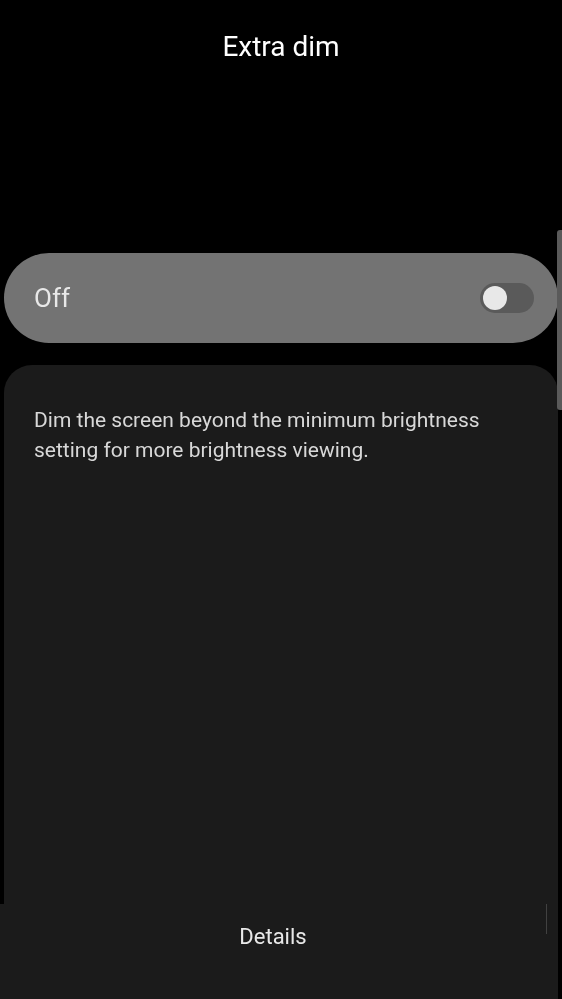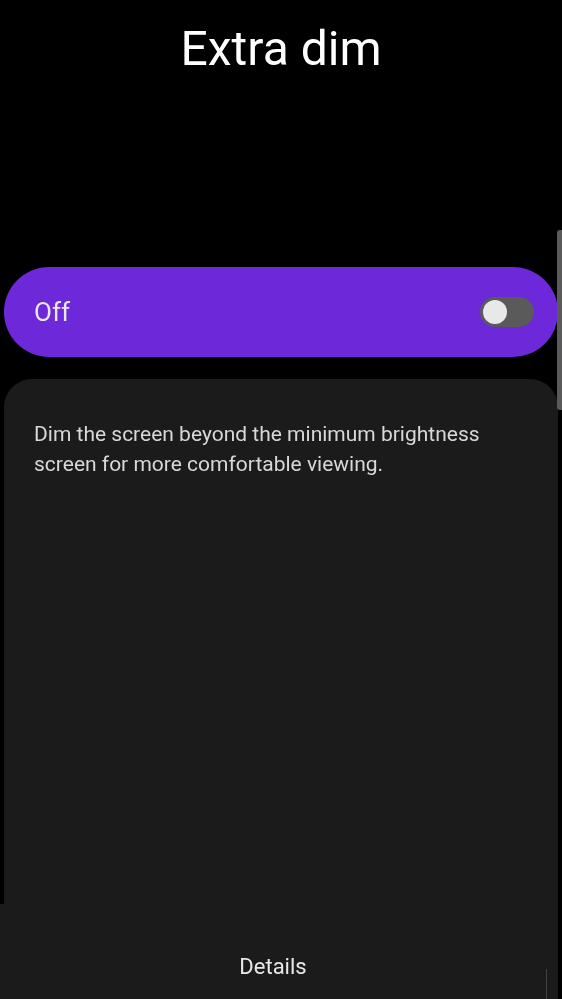--- a/index.html
+++ b/index.html
@@ -18,32 +18,32 @@
     }
     .container {
       width: 100%;
       height: 100%;
       display: flex;
       flex-direction: column;
       position: relative;
     }
     .title {
       text-align: center;
-      font-size: 48px;
+      font-size: 28px;
       font-weight: 400;
       color: #ffffff;
-      padding-top: 20px;
+      padding-top: 30px;
       padding-bottom: 20px;
     }
     .spacer-top {
       height: 170px;
     }
     .toggle-card {
       margin: 0 4px;
-      background: #6d28d9;
+      background: #737373;
       border-radius: 45px;
       padding: 30px 24px 30px 30px;
       display: flex;
       align-items: center;
       justify-content: space-between;
     }
     .toggle-label {
       font-size: 26px;
       font-weight: 400;
       color: #e8e8e8;
@@ -79,21 +79,21 @@
       font-weight: 400;
     }
     .bottom-bar {
       position: absolute;
       bottom: 0;
       left: 0;
       right: 15px;
       height: 95px;
       background: #1b1b1b;
       display: flex;
-      align-items: flex-end;
+      align-items: flex-start;
     }
     .bottom-button {
       flex: 1;
       text-align: center;
       font-size: 22px;
       font-weight: 400;
       color: #e8e8e8;
       cursor: pointer;
       padding: 20px 0;
     }
@@ -121,21 +121,21 @@
   <div class="spacer-top"></div>
 
   <div class="toggle-card">
     <div class="toggle-label">Off</div>
     <div class="toggle-switch">
       <div class="toggle-knob"></div>
     </div>
   </div>
 
   <div class="description-card">
-    <div class="description-text">Dim the screen beyond the minimum brightness screen for more comfortable viewing.</div>
+    <div class="description-text">Dim the screen beyond the minimum brightness setting for more brightness viewing.</div>
   </div>
 
   <div class="scroll-indicator"></div>
 
   <div class="bottom-bar">
     <div class="bottom-button">Details</div>
     <div class="divider"></div>
   </div>
 </div>
 

